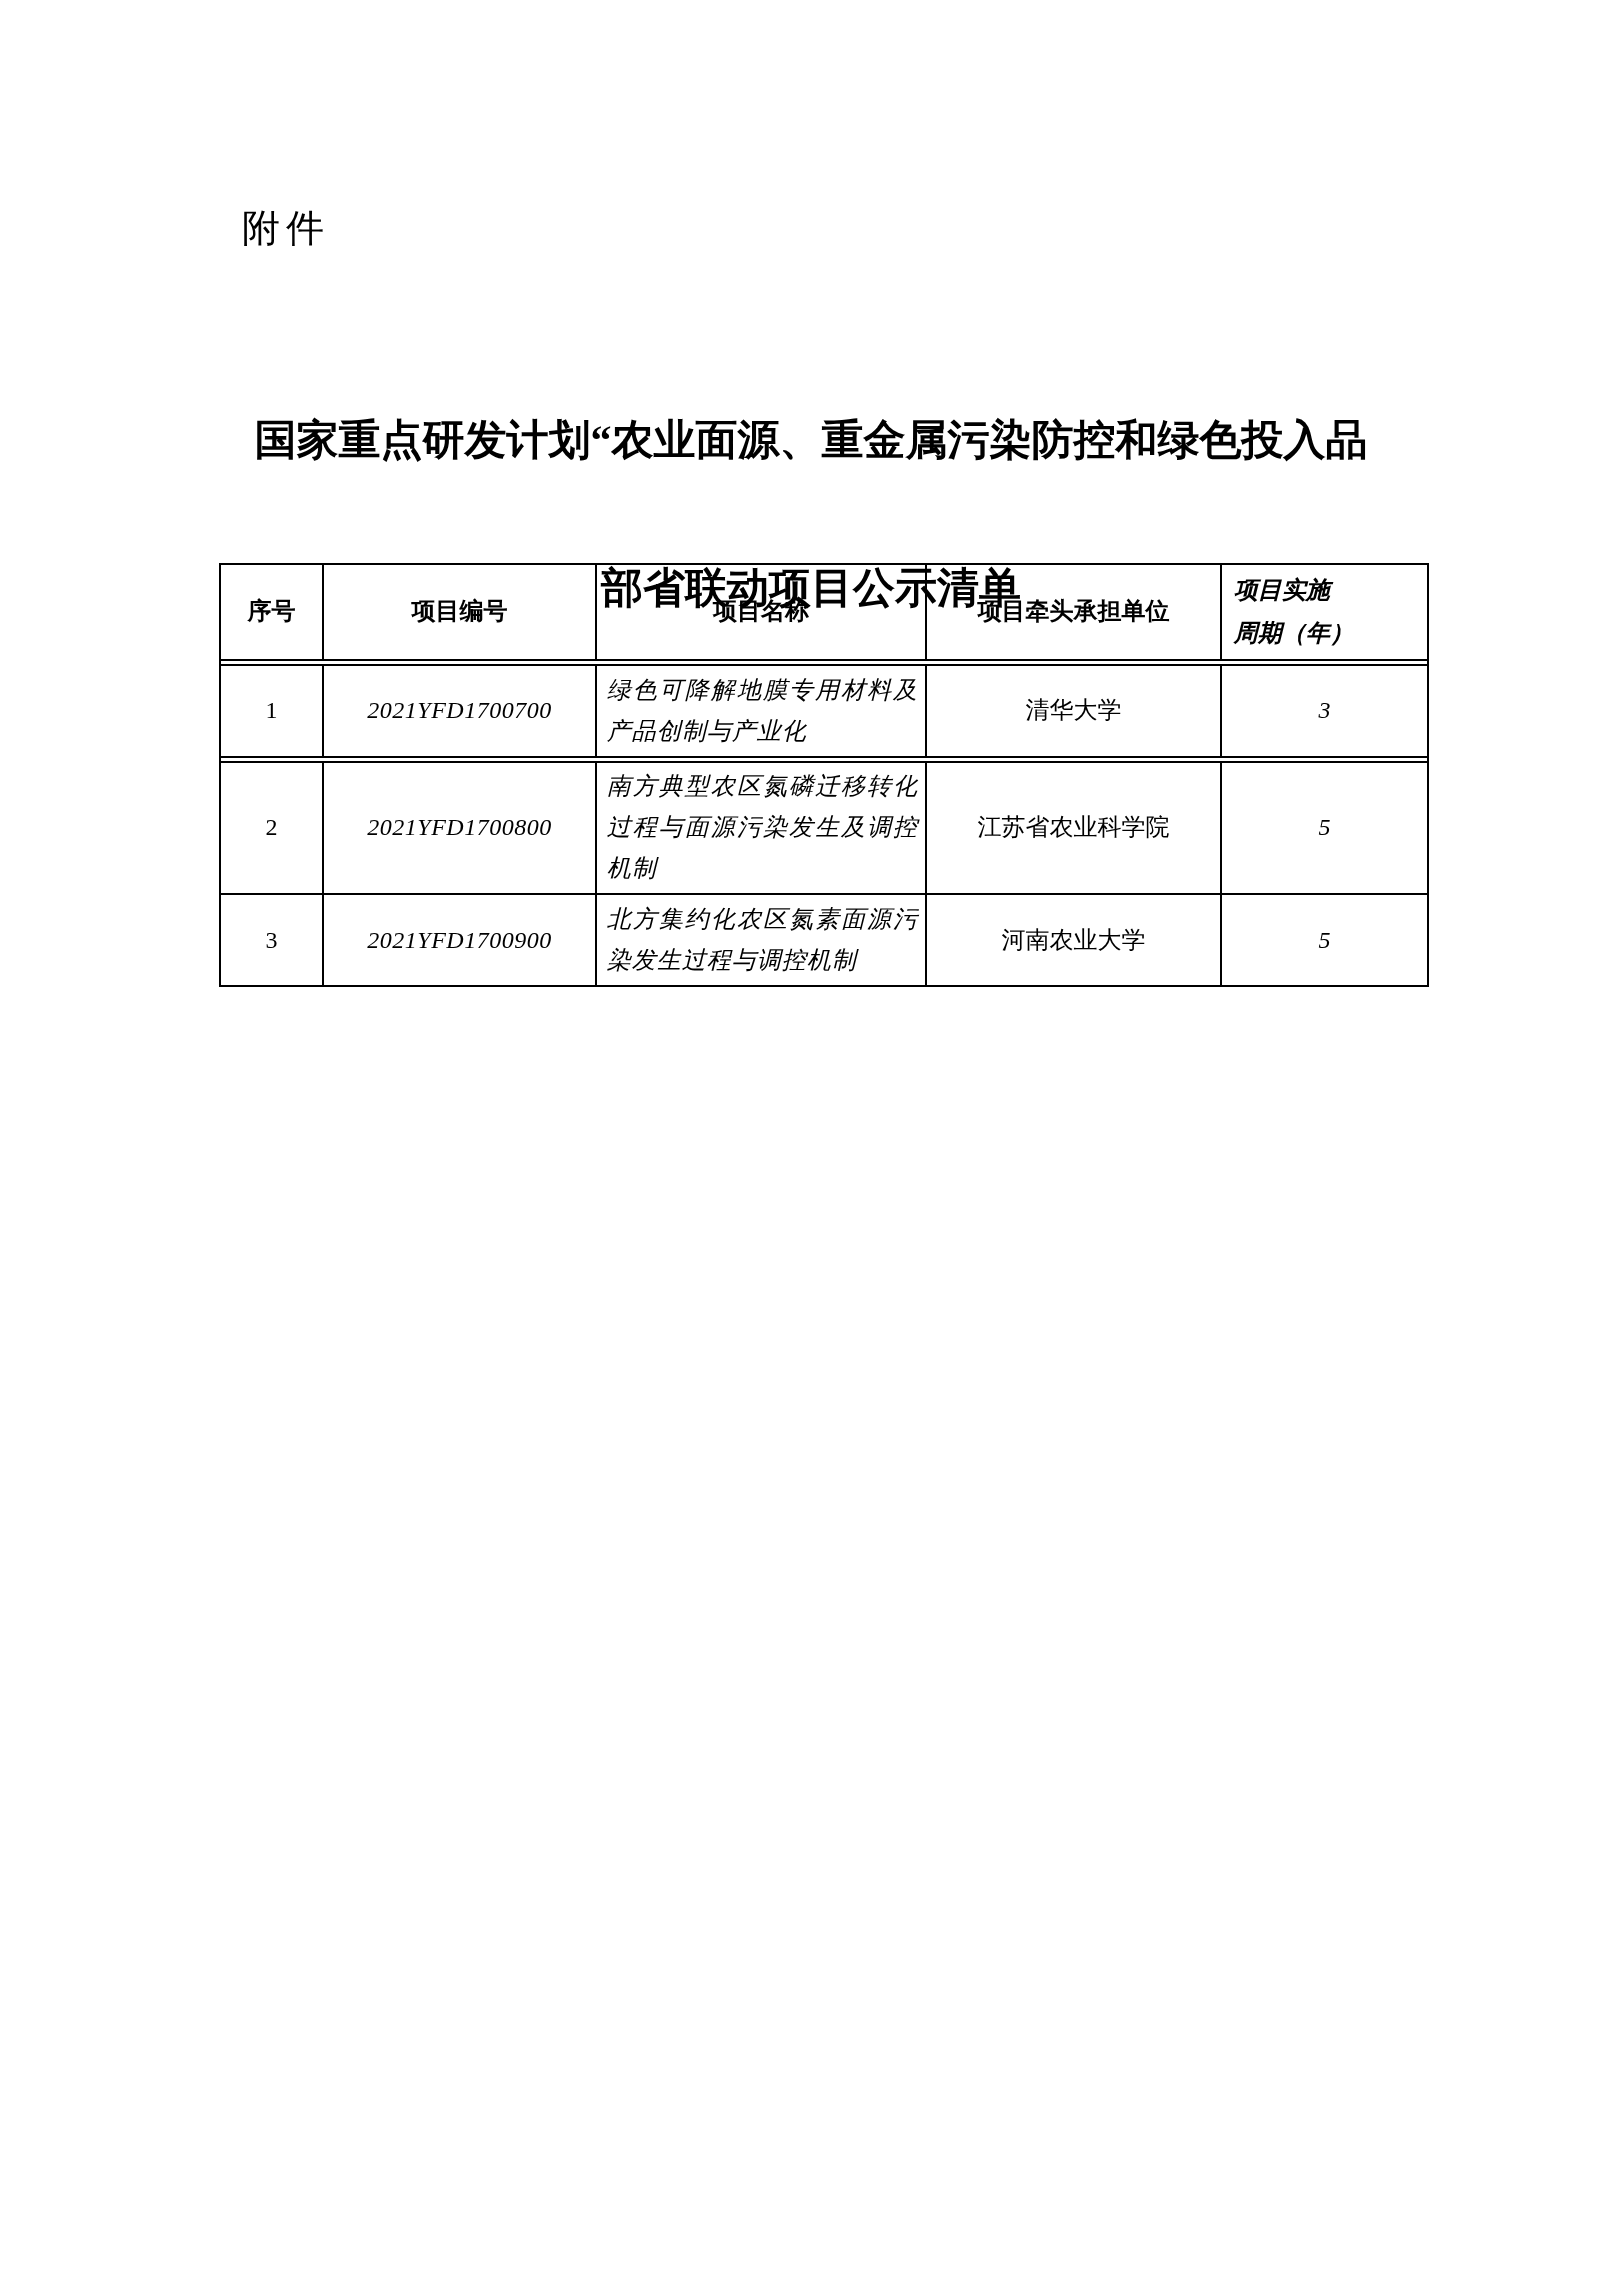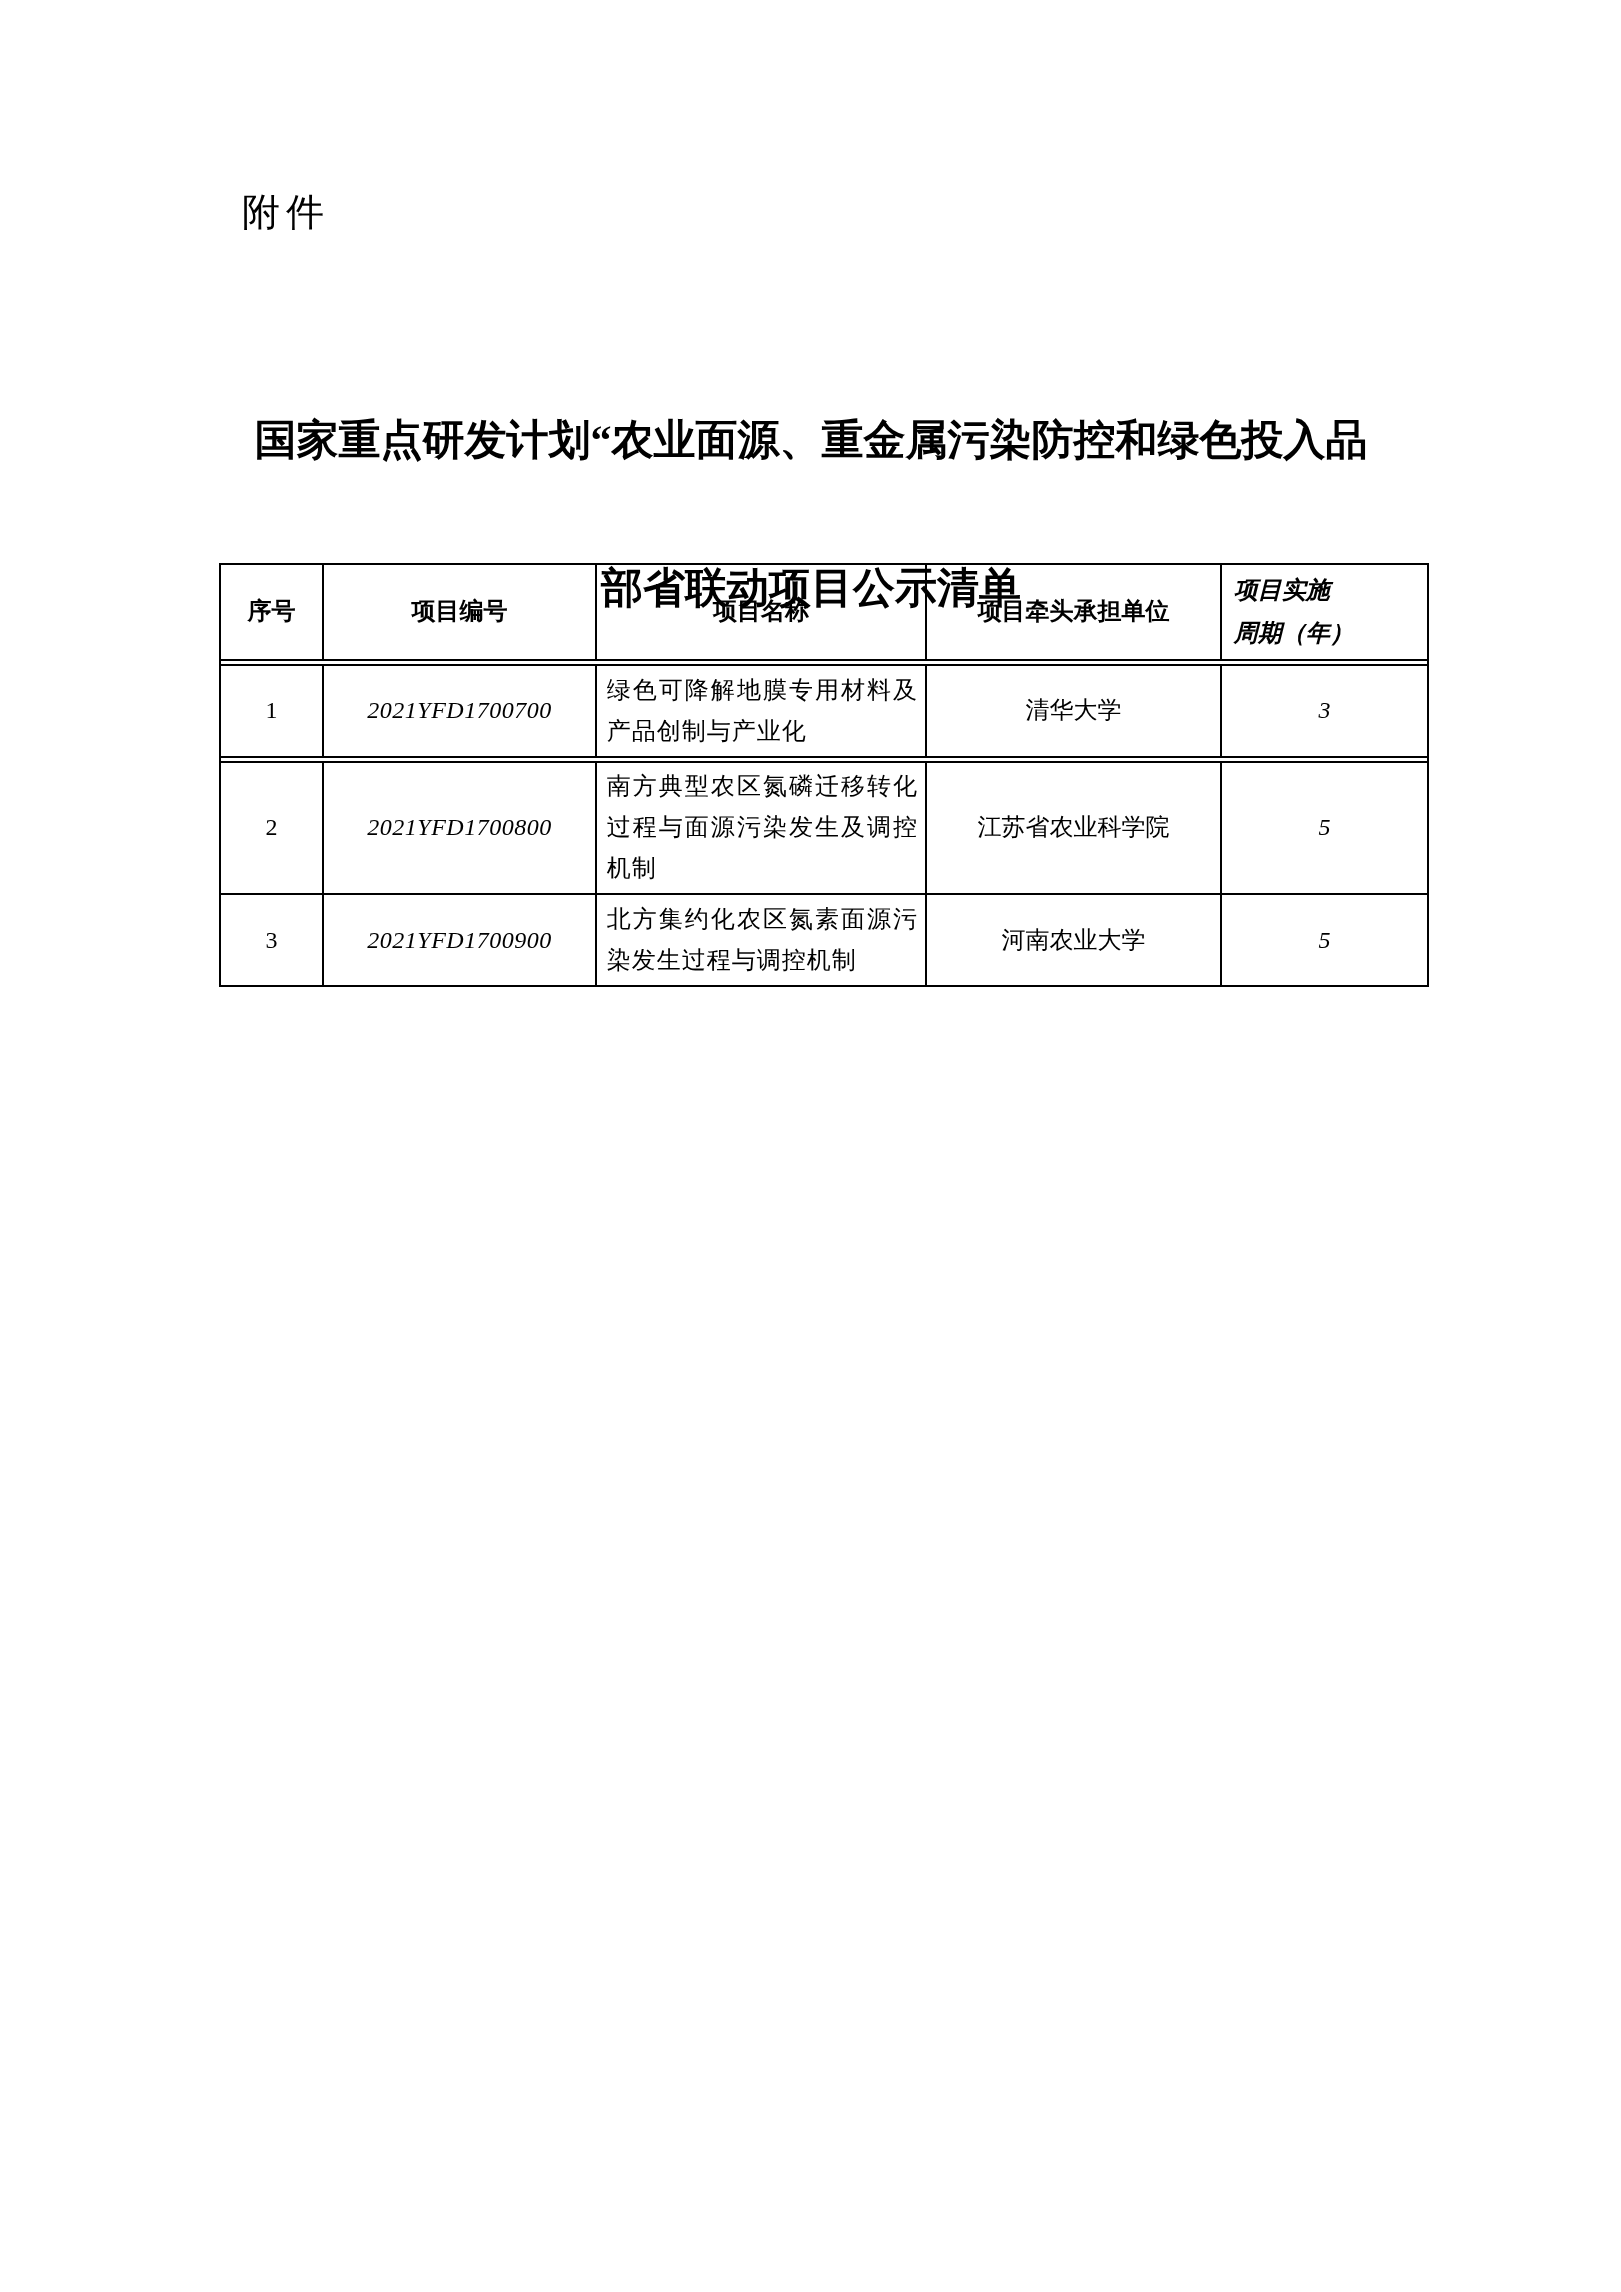--- a/index.html
+++ b/index.html
@@ -7,21 +7,21 @@
     position:relative;
     width:1621px;height:2293px;
     margin:0 auto;
     background:#ffffff;
     color:#000;
     font-family:"Liberation Serif","DejaVu Serif",serif;
     overflow:hidden;
   }
   .attachment{
     position:absolute;
-    left:242px;top:190px;
+    left:242px;top:206px;
     font-size:38px;
     line-height:45px;
     letter-spacing:5.9px;
   }
   .doc-title{
     position:absolute;
     left:207px;top:329px;
     width:1208px;
     text-align:center;
     font-weight:bold;
@@ -66,20 +66,21 @@
   .c3{width:330px;flex:0 0 auto;}
   .c4{width:295px;flex:0 0 auto;}
   .c5{width:168px;flex:1 1 auto;font-style:italic;}
   .name-cell{
     text-align:justify;
     text-align-last:left;
     word-break:break-all;
     padding-left:9.8px;
     padding-right:7px;
     letter-spacing:1px;
+    font-style:italic;
   }
   .period-header{
     text-align:left;
     white-space:pre-line;
     padding-left:11.8px;
     line-height:43px;
   }
   .code-cell{letter-spacing:0.5px;font-style:italic;}
 </style>
 </head>

